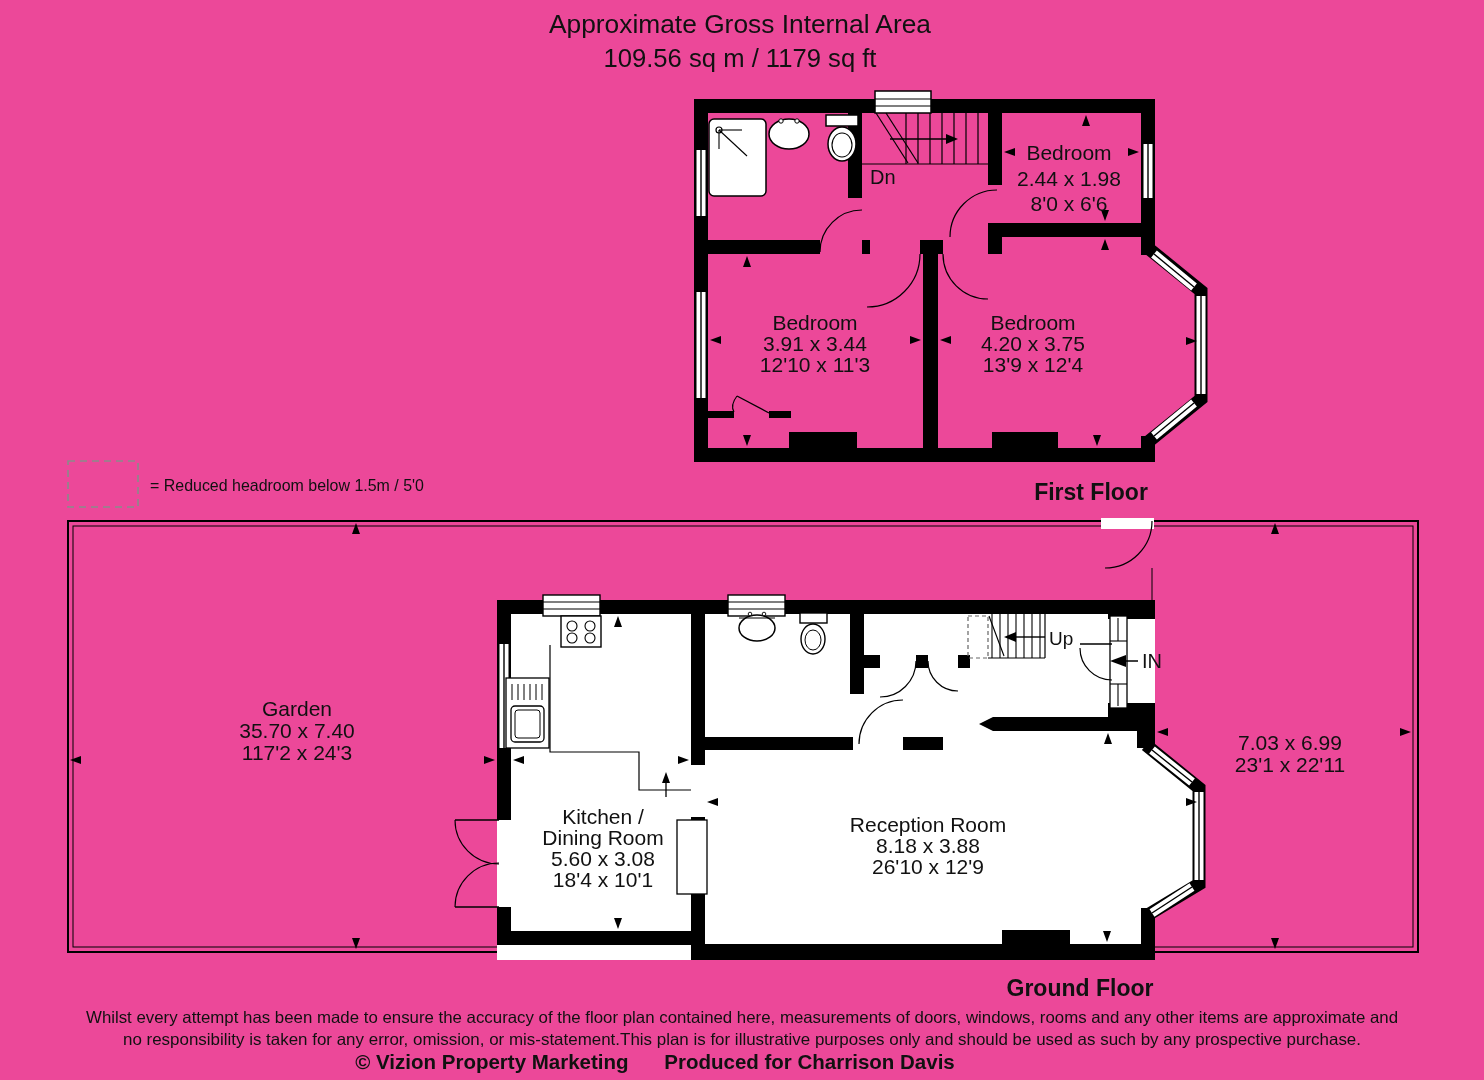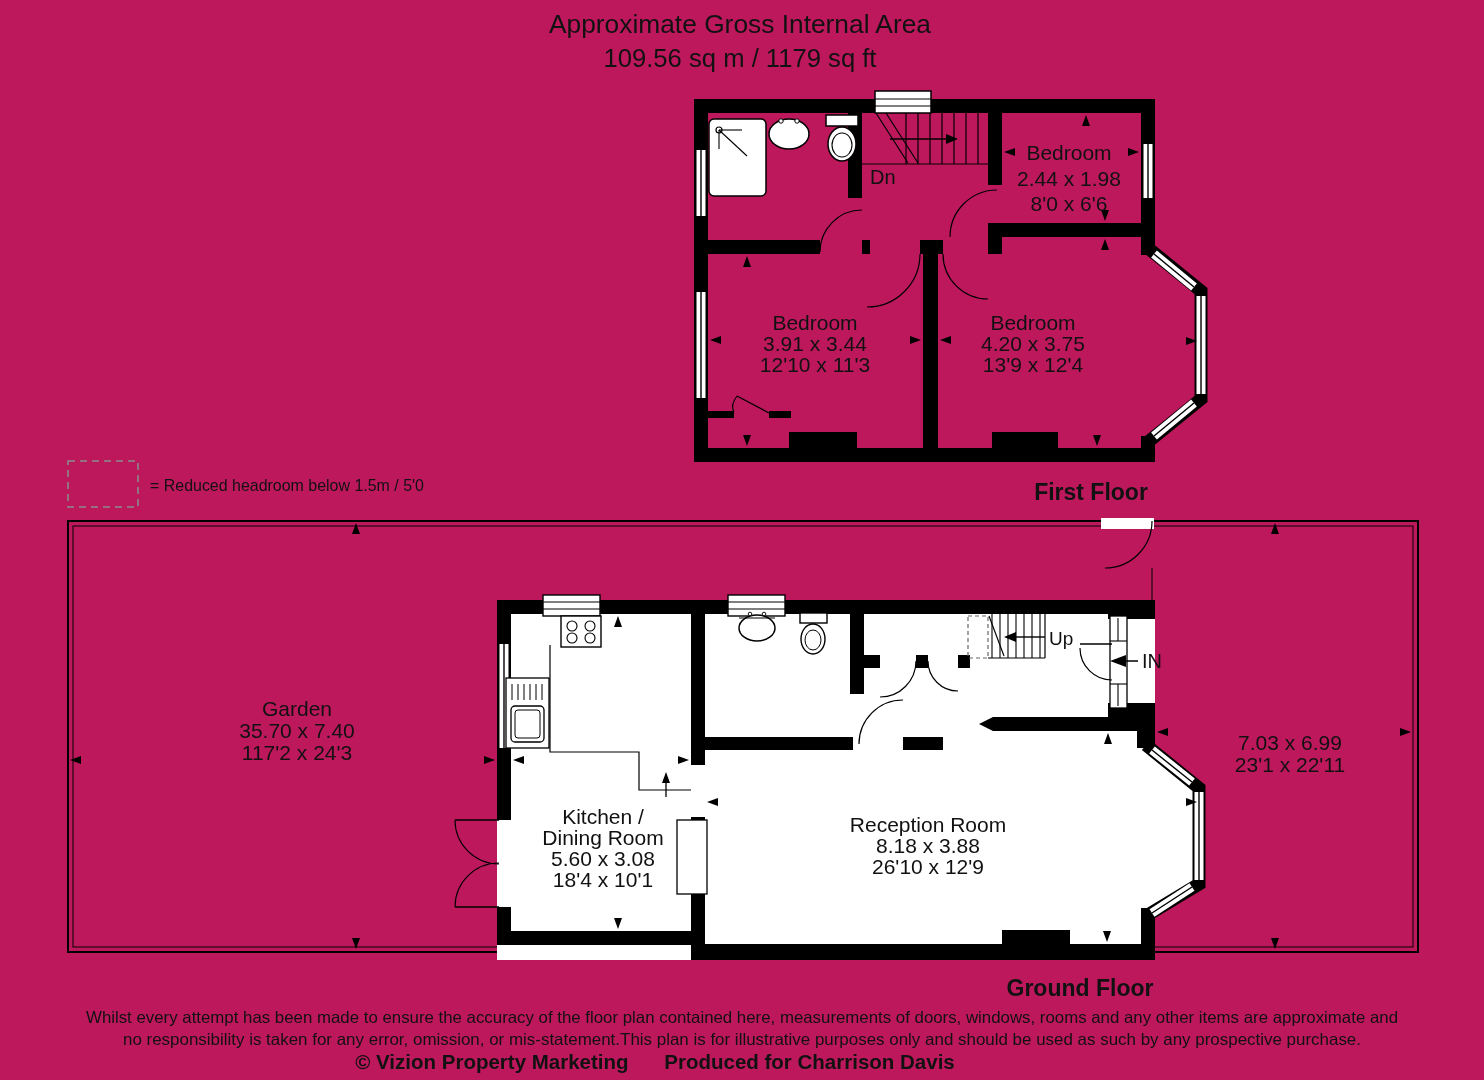--- a/index.html
+++ b/index.html
@@ -1,17 +1,17 @@
 <!DOCTYPE html>
 <html><head>
 <meta charset="utf-8">
 <style>
   html, body { margin: 0; padding: 0; background: #ffffff; }
   .page {
-    width: 1484px; height: 1080px; position: relative; background: #be185d;
+    width: 1484px; height: 1080px; position: relative; background: #ec4899;
     font-family: "Liberation Sans", "DejaVu Sans", sans-serif;
   }
   svg { display: block; }
   text { fill: #111; font-family: "Liberation Sans", "DejaVu Sans", sans-serif; }
   .wall { fill: #000; stroke: none; }
   .thinline { stroke: #000; fill: none; }
   .fixture { fill: #fff; stroke: #000; }
   .arrow { fill: #000; stroke: none; }
   .roomlabel { font-size: 21px; }
   .floorlabel { font-size: 23px; font-weight: bold; }

